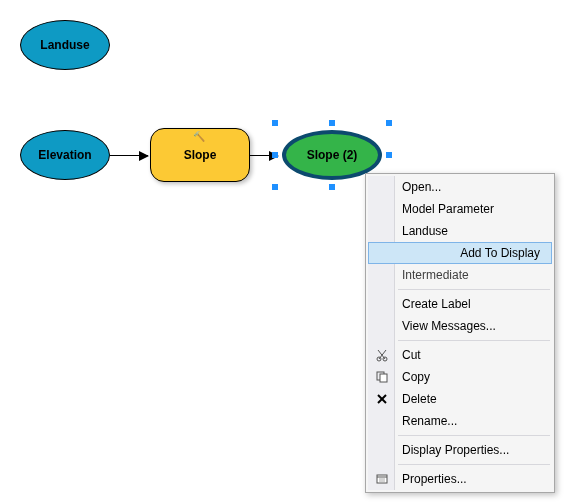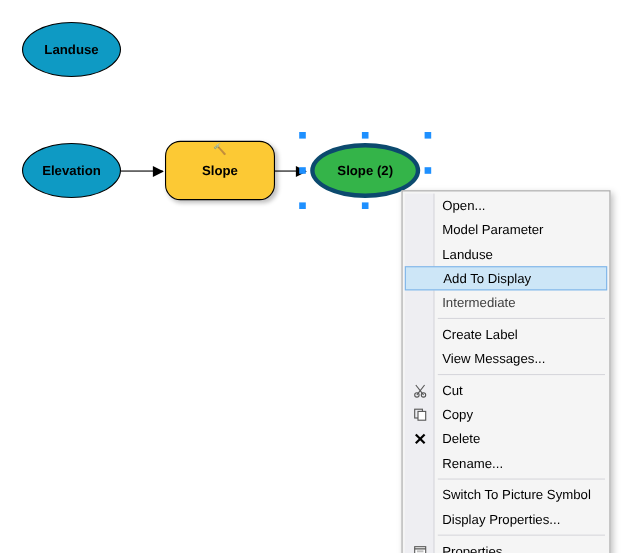--- a/index.html
+++ b/index.html
@@ -110,20 +110,21 @@
     white-space: nowrap;
     cursor: default;
   }
   .cm-item.highlight {
     background: #cde6f7;
     border: 1px solid #7eb4e8;
     height: 20px;
     line-height: 20px;
     margin: 0 0;
     padding-right: 11px;
+    text-align: right;
   }
   .cm-item.disabled {
     color: #404040;
   }
   .cm-sep {
     position: relative;
     height: 1px;
     margin: 3px 2px 3px 30px;
     background: #d7d7dc;
   }
@@ -233,23 +234,20 @@
       </span>
       <span>Delete</span>
     </div>
     <div class="cm-item">
       <span>Rename...</span>
     </div>
 
     <div class="cm-sep"></div>
 
     <div class="cm-item">
-      <span>Switch To Picture Symbol</span>
-    </div>
-    <div class="cm-item">
       <span>Display Properties...</span>
     </div>
 
     <div class="cm-sep"></div>
 
     <div class="cm-item">
       <span class="cm-icon">
         <svg width="14" height="14" viewBox="0 0 14 14">
           <rect x="2" y="3" width="10" height="8" fill="#fff" stroke="#555" stroke-width="1"></rect>
           <line x1="2" y1="5" x2="12" y2="5" stroke="#555" stroke-width="1"></line>

